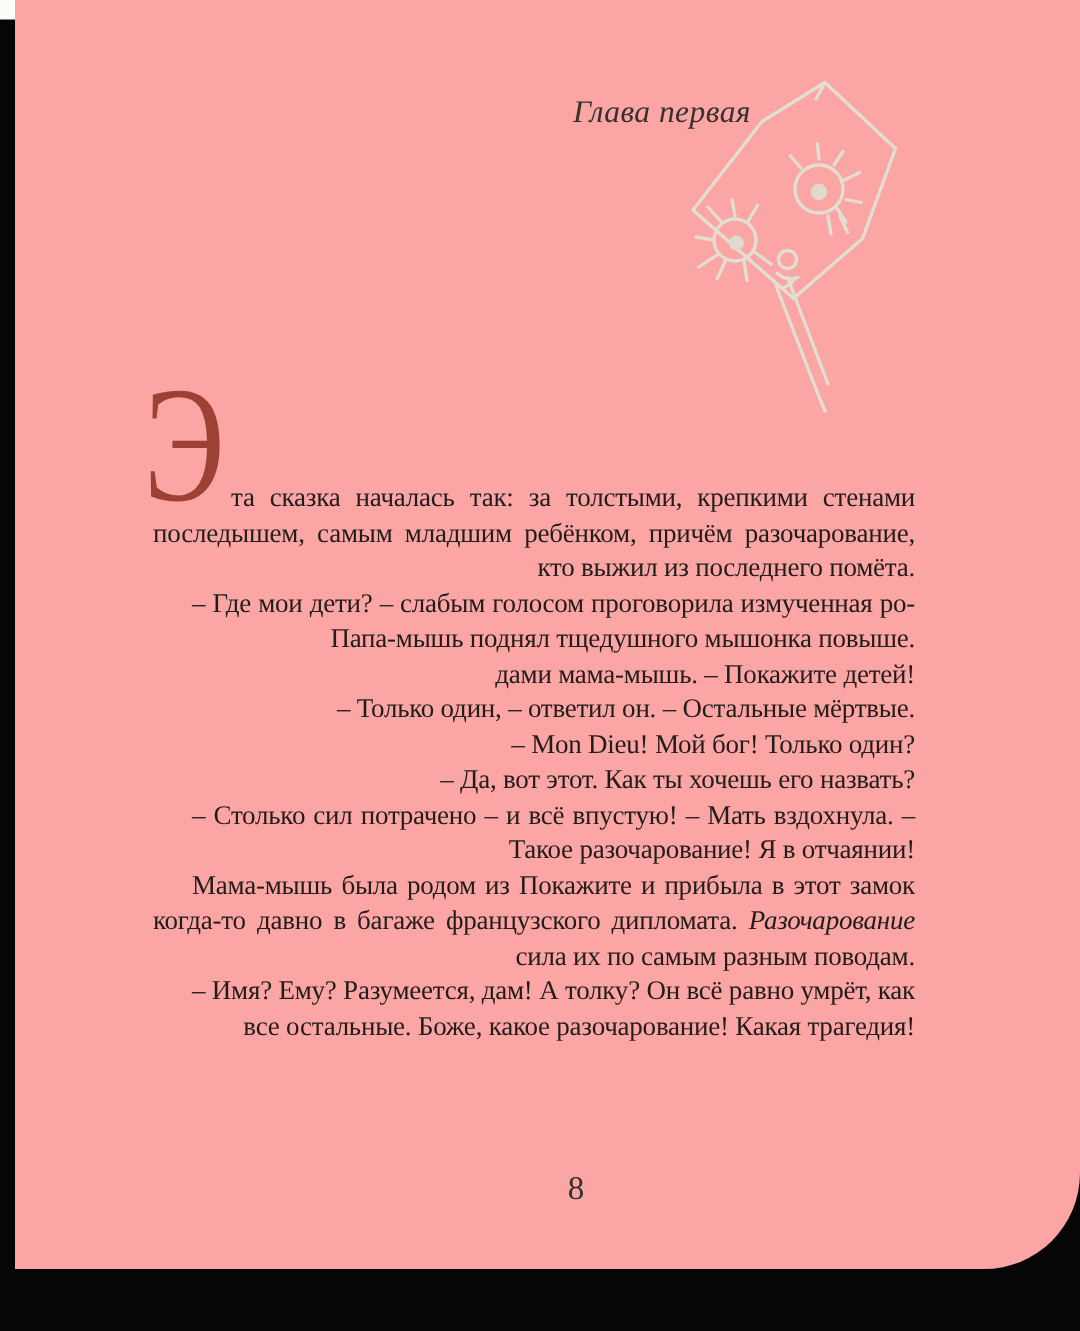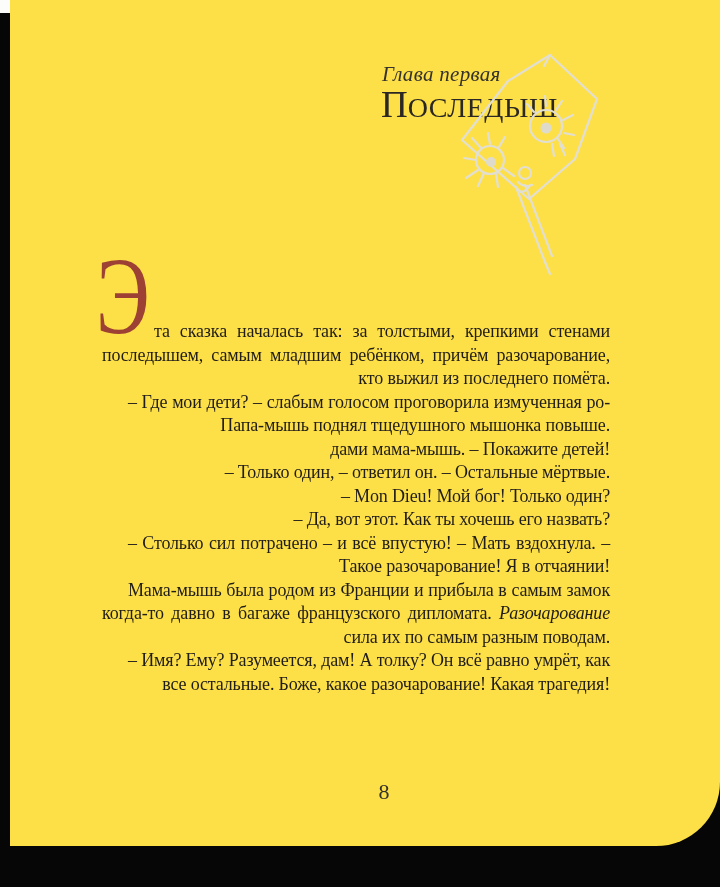--- a/index.html
+++ b/index.html
@@ -3,21 +3,21 @@
 <meta charset="utf-8">
 <style>
   html,body{margin:0;padding:0;}
   body{
     width:720px;height:887px;position:relative;overflow:hidden;
     background:#060606;
     font-family:"Liberation Serif", serif;
   }
   .page{
     position:absolute;left:10px;top:0;width:710px;height:846px;
-    background:#fde047;
+    background:#fca5a5;
     border-bottom-right-radius:64px;
   }
   .chapter-label{
     position:absolute;left:372px;top:62px;
     font-style:italic;font-size:21px;color:#35312c;letter-spacing:.3px;
   }
   .chapter-title{
     position:absolute;left:371px;top:88px;
     color:#2b2724;line-height:34px;white-space:nowrap;
   }
@@ -49,21 +49,20 @@
   svg .s{fill:none;stroke:#e2dfd2;stroke-width:2.2;stroke-linecap:round;stroke-linejoin:round;}
   svg .f{fill:#dedbcd;stroke:none;}
 </style>
 </head>
 <body>
 
 <div class="page">
 
   <div class="chapter-label">Глава первая</div>
 
-  <div class="chapter-title"><span class="big">П</span><span class="rest">ОСЛЕДЫШ</span></div>
 
   <svg class="sketch" width="220" height="250" viewBox="0 0 220 250">
 
     <path class="s" d="M102,17 L149,61 L127,121 L81,161 L14,102 L60,43 Z"></path>
     <path class="s" d="M102,17 L96,28"></path>
 
     <circle class="s" cx="98" cy="88" r="16"></circle>
     <circle class="f" cx="98" cy="90" r="5.5"></circle>
     <path class="s" d="M98,68 L97,58"></path>
       <path class="s" d="M108,72 L114,63"></path>
@@ -101,21 +100,21 @@
     <div class="ln jl"><span>последышем, самым младшим ребёнком, причём разочарование,</span></div>
     <div class="ln"><span>кто выжил из последнего помёта.</span></div>
     <div class="ln in jl"><span>– Где мои дети? – слабым голосом проговорила измученная ро-</span></div>
     <div class="ln in"><span>Папа-мышь поднял тщедушного мышонка повыше.</span></div>
     <div class="ln"><span>дами мама-мышь. – Покажите детей!</span></div>
     <div class="ln in"><span>– Только один, – ответил он. – Остальные мёртвые.</span></div>
     <div class="ln in"><span>– Mon Dieu! Мой бог! Только один?</span></div>
     <div class="ln in"><span>– Да, вот этот. Как ты хочешь его назвать?</span></div>
     <div class="ln in jl"><span>– Столько сил потрачено – и всё впустую! – Мать вздохнула. –</span></div>
     <div class="ln"><span>Такое разочарование! Я в отчаянии!</span></div>
-    <div class="ln in jl"><span>Мама-мышь была родом из Франции и прибыла в самым замок</span></div>
+    <div class="ln in jl"><span>Мама-мышь была родом из Покажите и прибыла в этот замок</span></div>
     <div class="ln jl"><span>когда-то давно в багаже французского дипломата. </span><em>Разочарование</em></div>
     <div class="ln"><span>сила их по самым разным поводам.</span></div>
     <div class="ln in jl"><span>– Имя? Ему? Разумеется, дам! А толку? Он всё равно умрёт, как</span></div>
     <div class="ln"><span>все остальные. Боже, какое разочарование! Какая трагедия!</span></div>
   </div>
 
   <div class="page-number">8</div>
 </div>
 
 <div class="corner-sliver"></div>

